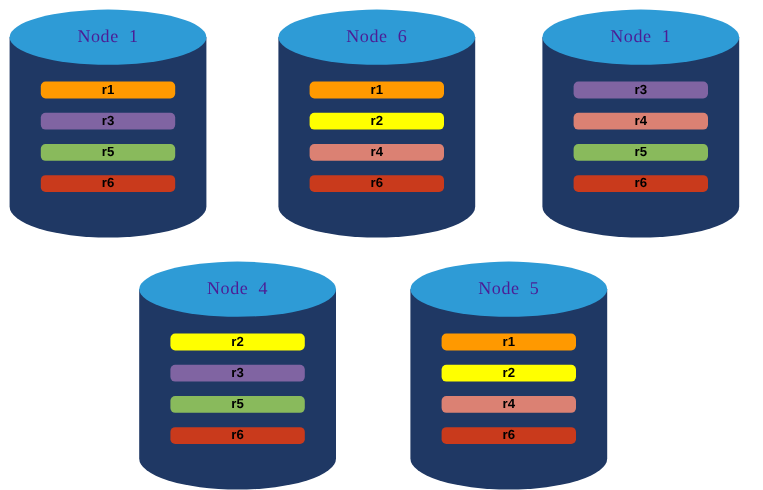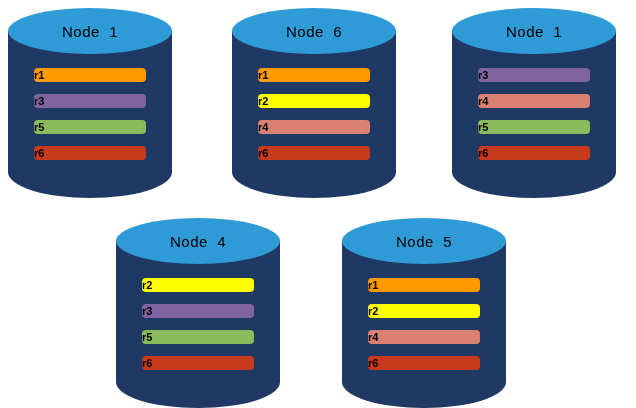--- a/index.html
+++ b/index.html
@@ -37,43 +37,45 @@
     width: 164px;
     height: 46px;
     background: #2E9BD6;
     border-radius: 50%;
     display: flex;
     align-items: center;
     justify-content: center;
     z-index: 2;
   }
   .node-label {
-    color: #000000;
+    color: #4c1d95;
     font-size: 15px;
     letter-spacing: 0.5px;
     white-space: pre;
+    font-family: Liberation Serif, serif;
   }
   .bars {
     position: absolute;
     left: 0;
     top: 60px;
     width: 164px;
     display: flex;
     flex-direction: column;
     align-items: center;
     gap: 12px;
     z-index: 3;
   }
   .bar {
     width: 112px;
     height: 14px;
     border-radius: 4px;
     font-size: 11px;
     font-weight: bold;
     color: #000000;
+    text-align: center;
     line-height: 14px;
   }
 </style>
 </head>
 <body>
 
 <div class="canvas">
 
   <div class="node" style="left:8px; top:8px;">
     <div class="cyl-body"></div>

